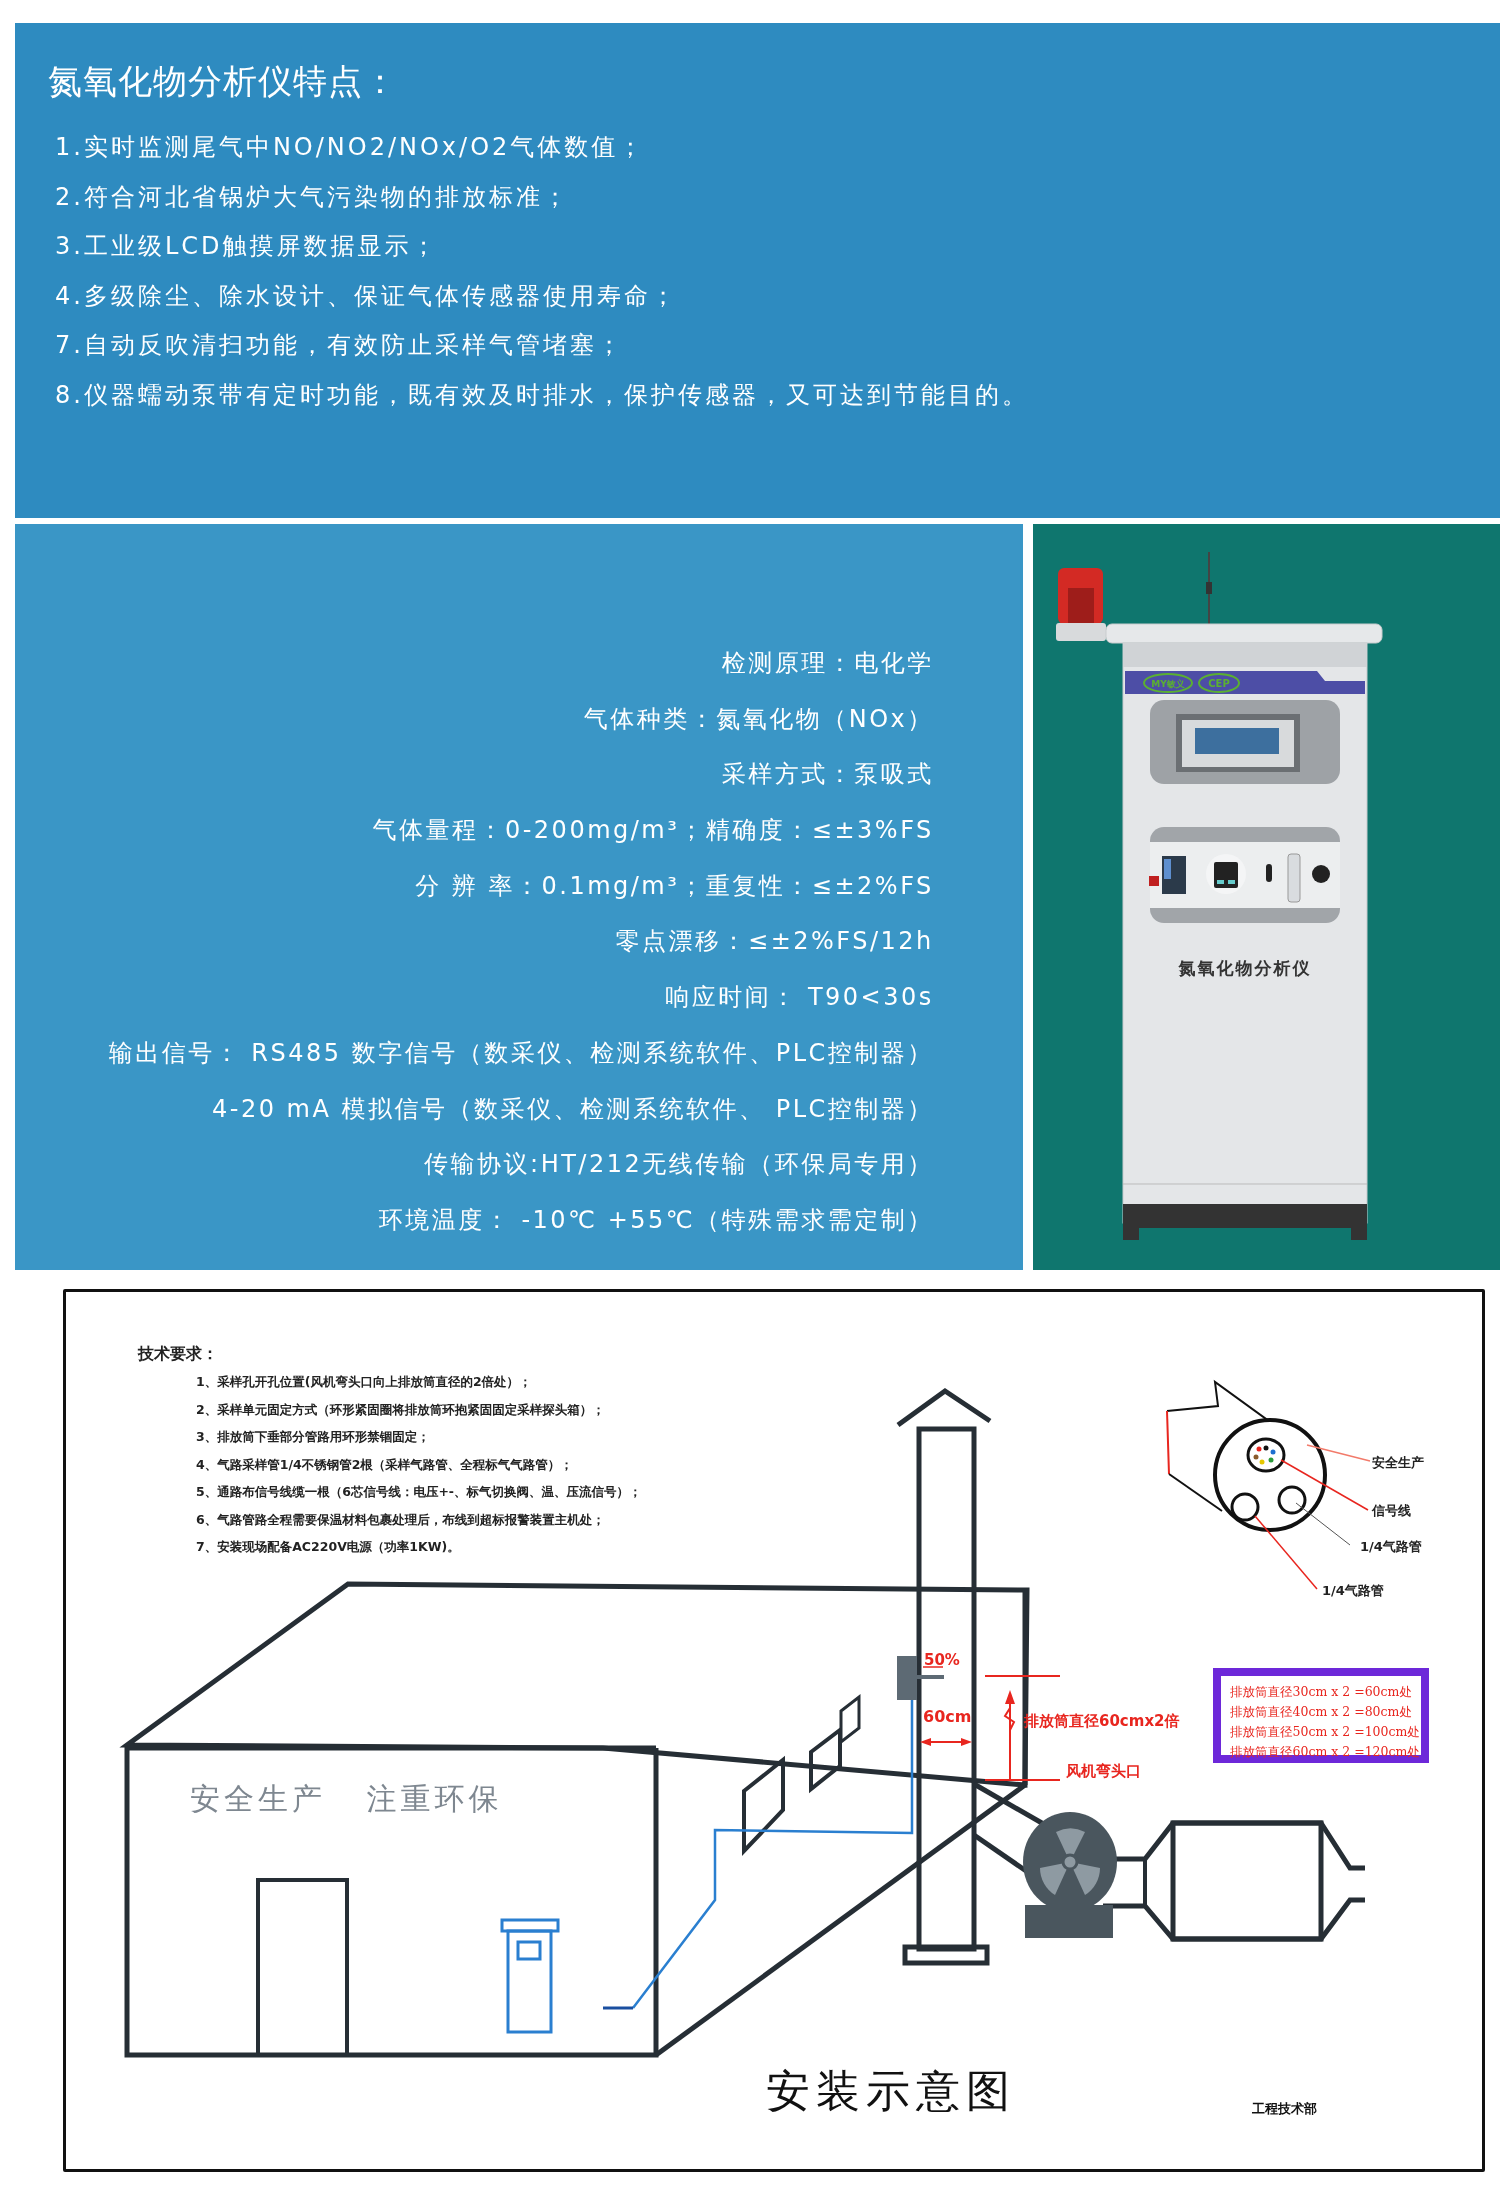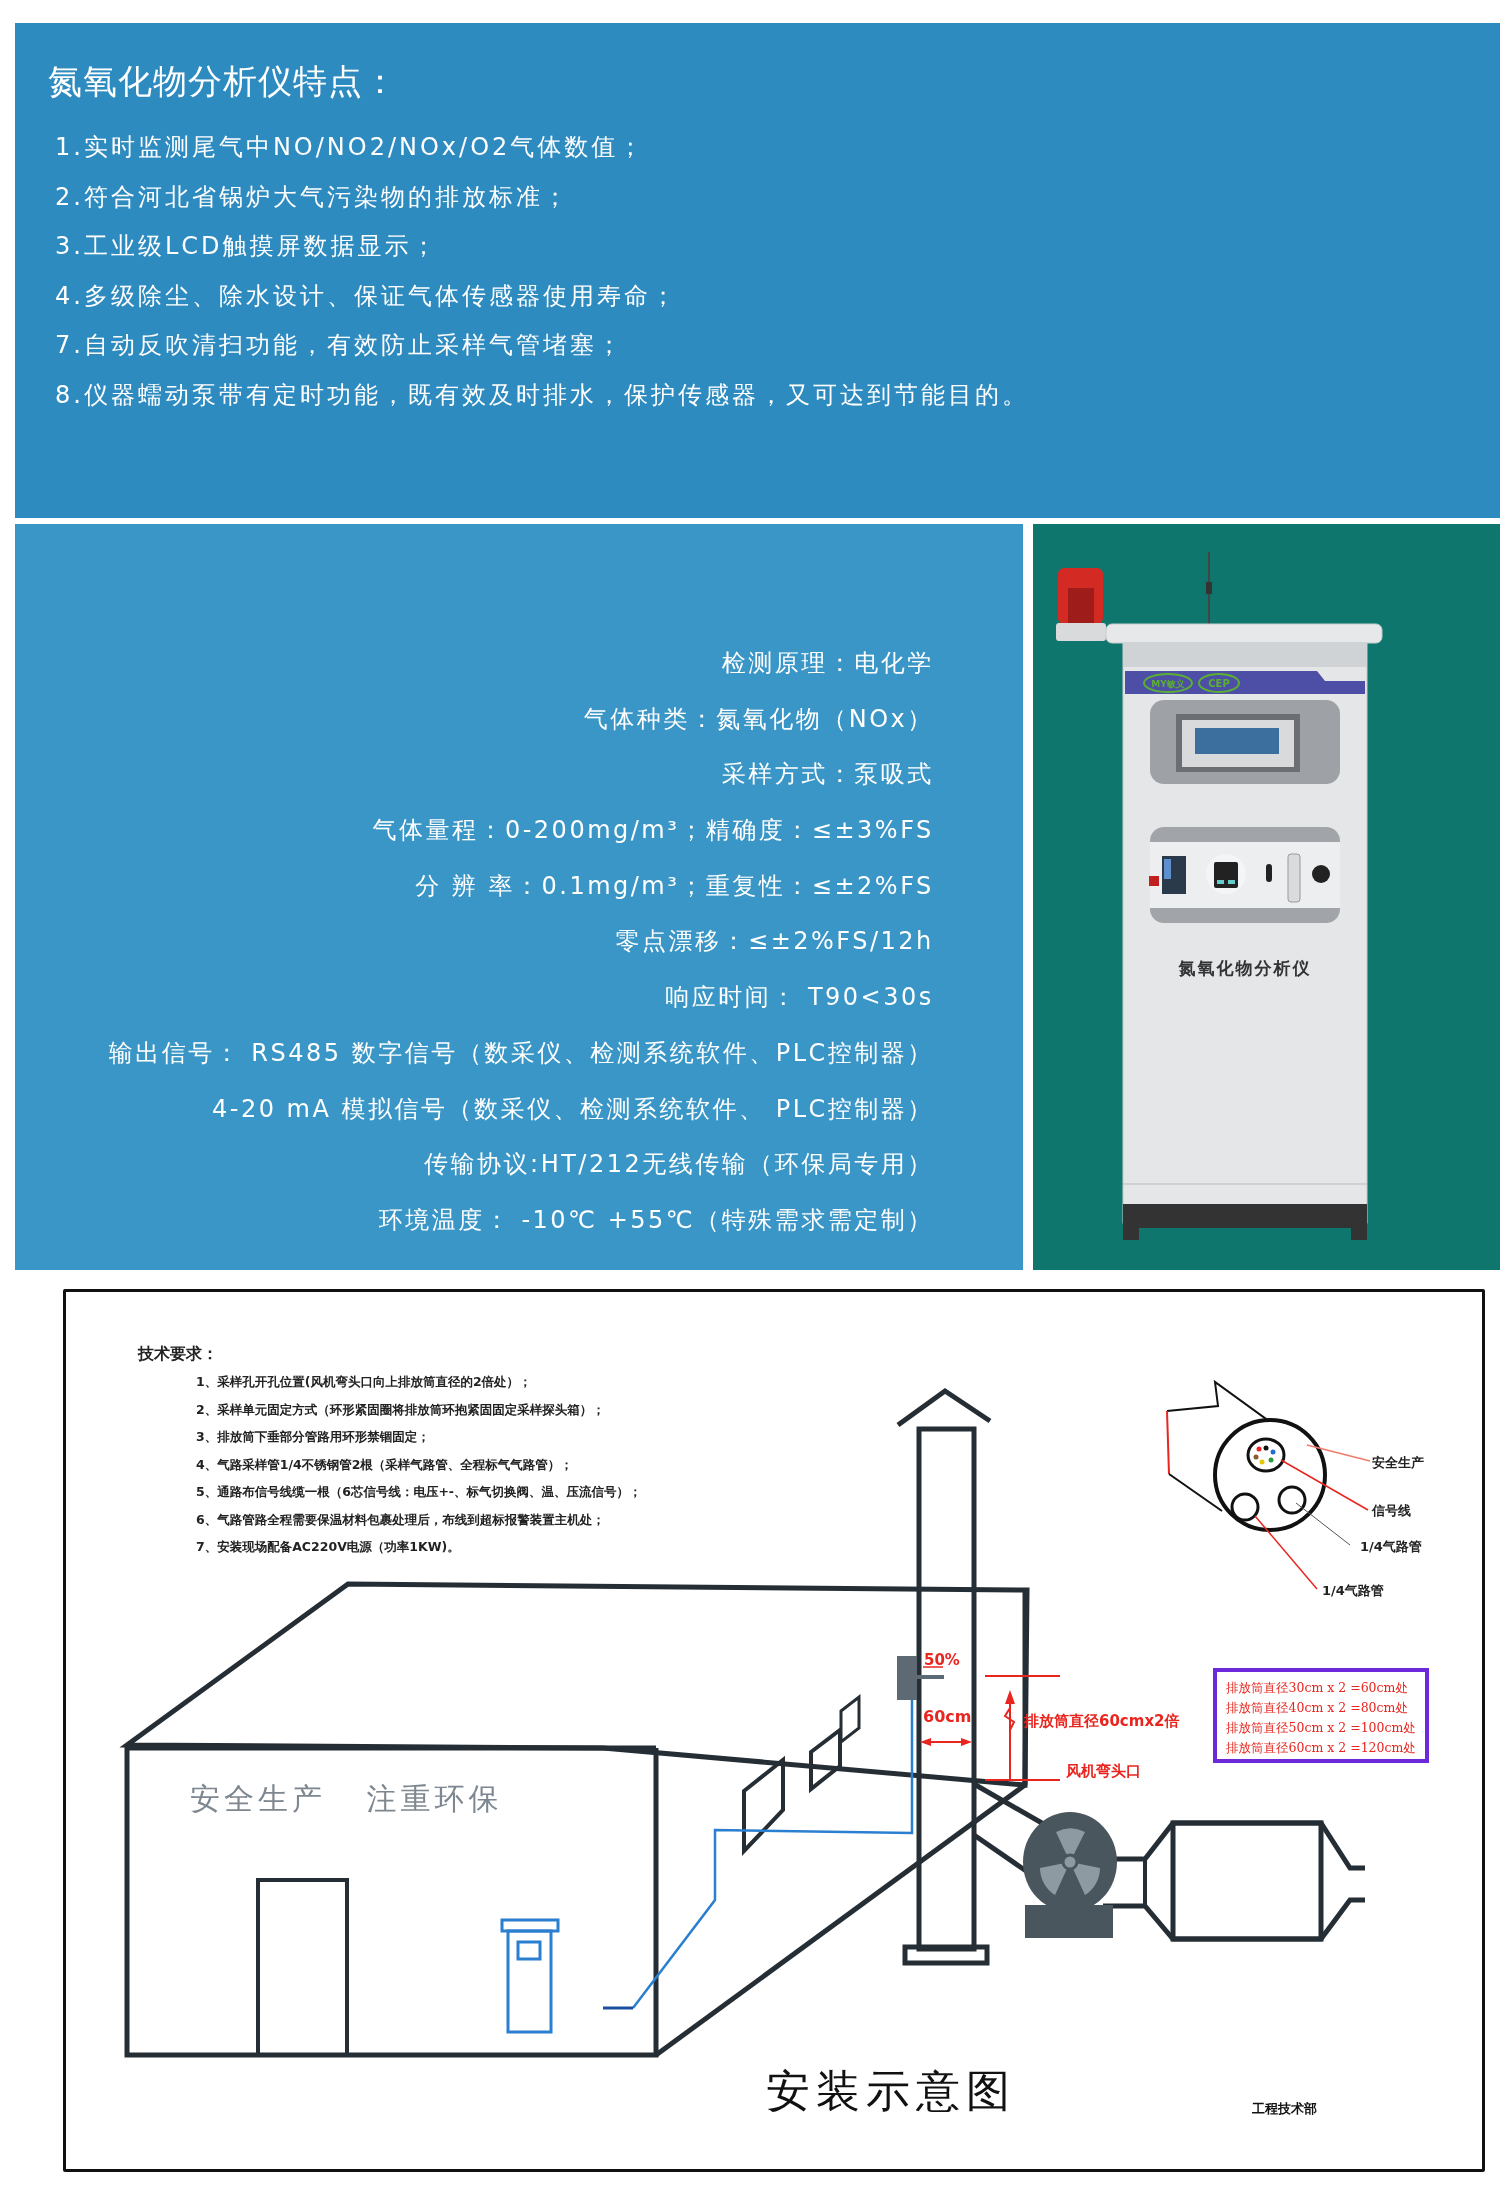--- a/index.html
+++ b/index.html
@@ -42,21 +42,21 @@
   .tech-title { position: absolute; left: 72px; top: 52px; font-size: 16px; font-weight: bold; color: #222; }
   .tech-list { position: absolute; left: 130px; top: 76px; }
   .tech-item { font-size: 12.5px; color: #222; height: 27.5px; line-height: 27.5px; white-space: nowrap; font-weight: bold; }
 
   .slogan { position: absolute; left: 124px; top: 487px; font-family: "DejaVu Serif", serif; font-size: 30px; color: #7e8790; letter-spacing: 4px; white-space: pre; }
 
   .lbl-sm { position: absolute; font-size: 13px; font-weight: bold; color: #222; white-space: nowrap; }
   .red-lbl { position: absolute; color: #e8261f; font-weight: bold; white-space: nowrap; }
   .calc-box {
     position: absolute; left: 1147px; top: 376px; width: 216px; height: 95px;
-    border: 4px solid #6d28d9; padding: 6px 6px 0 9px;
+    border: 8px solid #6d28d9; padding: 6px 6px 0 9px;
   }
   .calc-line { font-family: "DejaVu Serif", serif; font-size: 12.5px; color: #e8261f; height: 20px; line-height: 20px; white-space: pre; }
 
   .diagram-title { position: absolute; left: 700px; top: 770px; font-size: 44px; color: #111; letter-spacing: 6px; }
   .dept-label { position: absolute; left: 1166px; top: 808px; font-size: 13px; color: #111; font-weight: bold; margin-left: 20px; }
 </style>
 </head>
 <body>
 
 <section class="panel-features">

